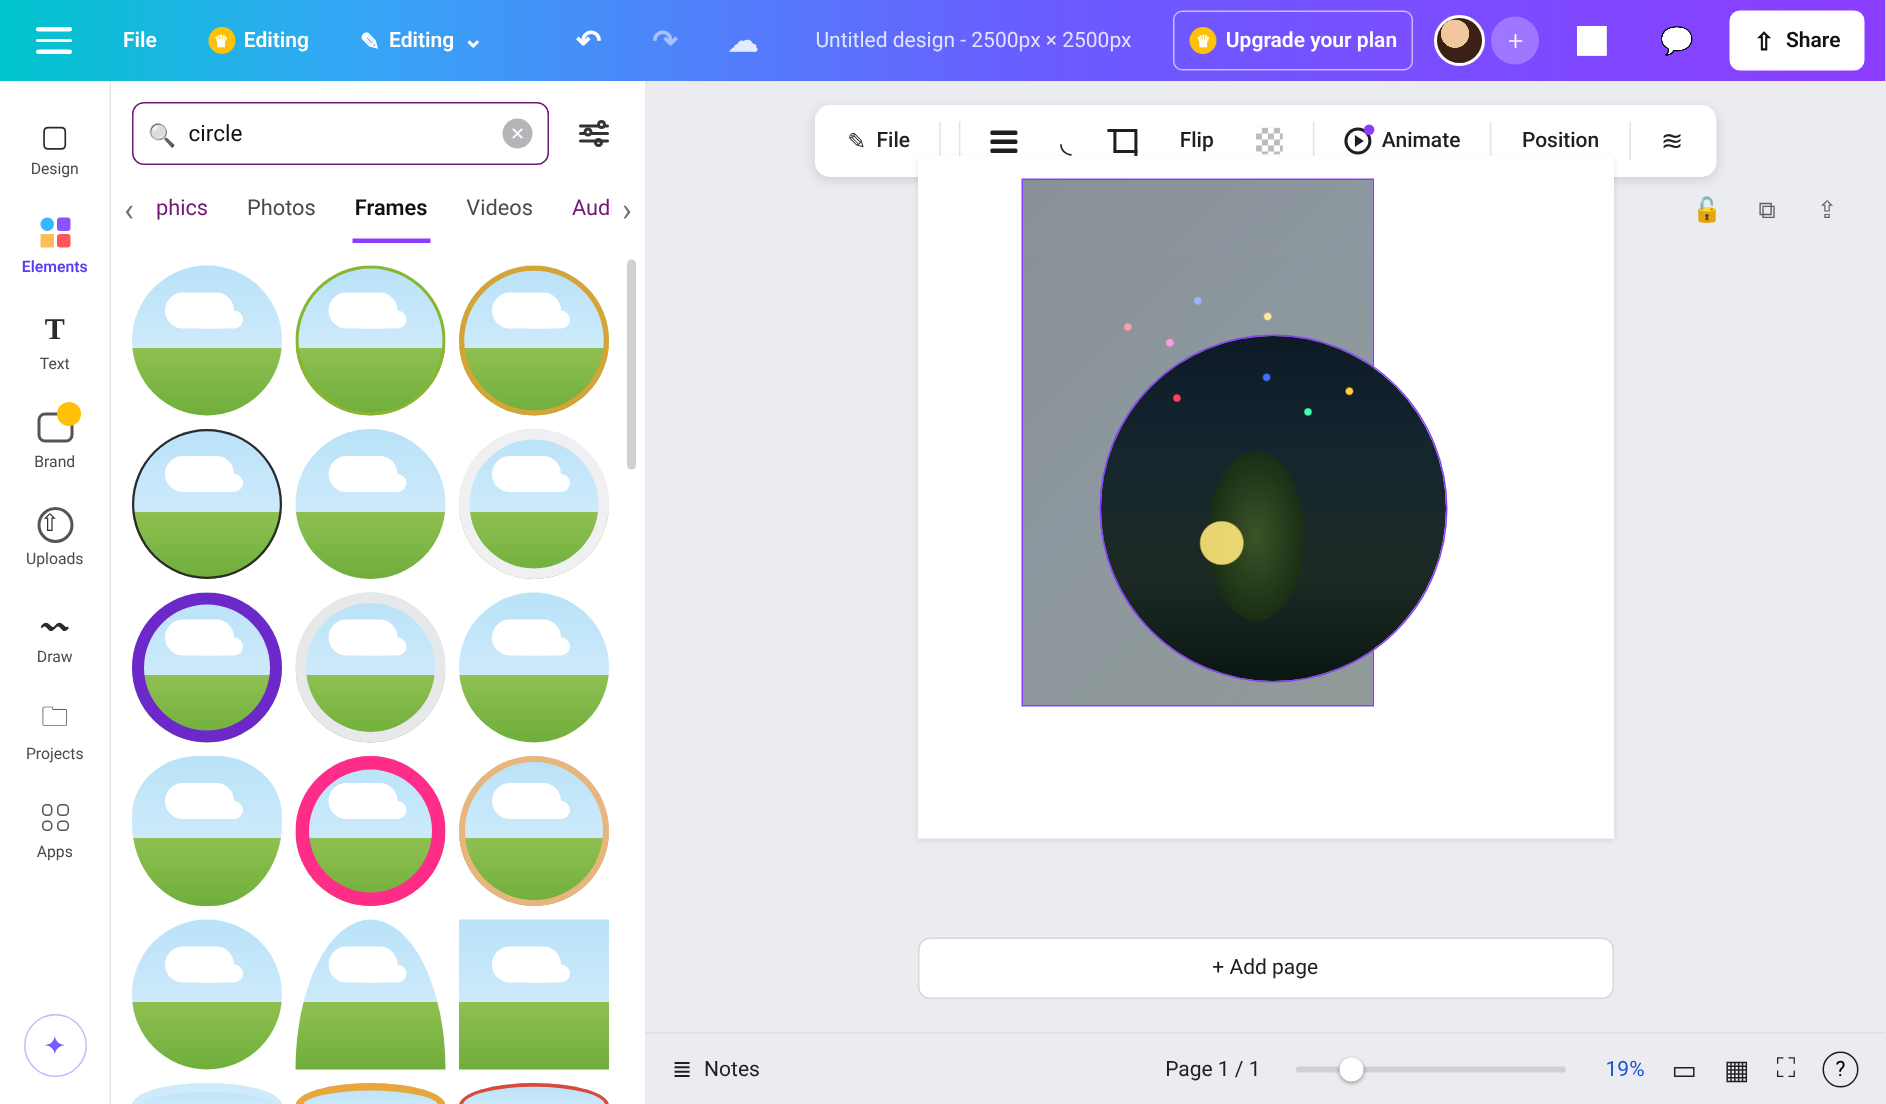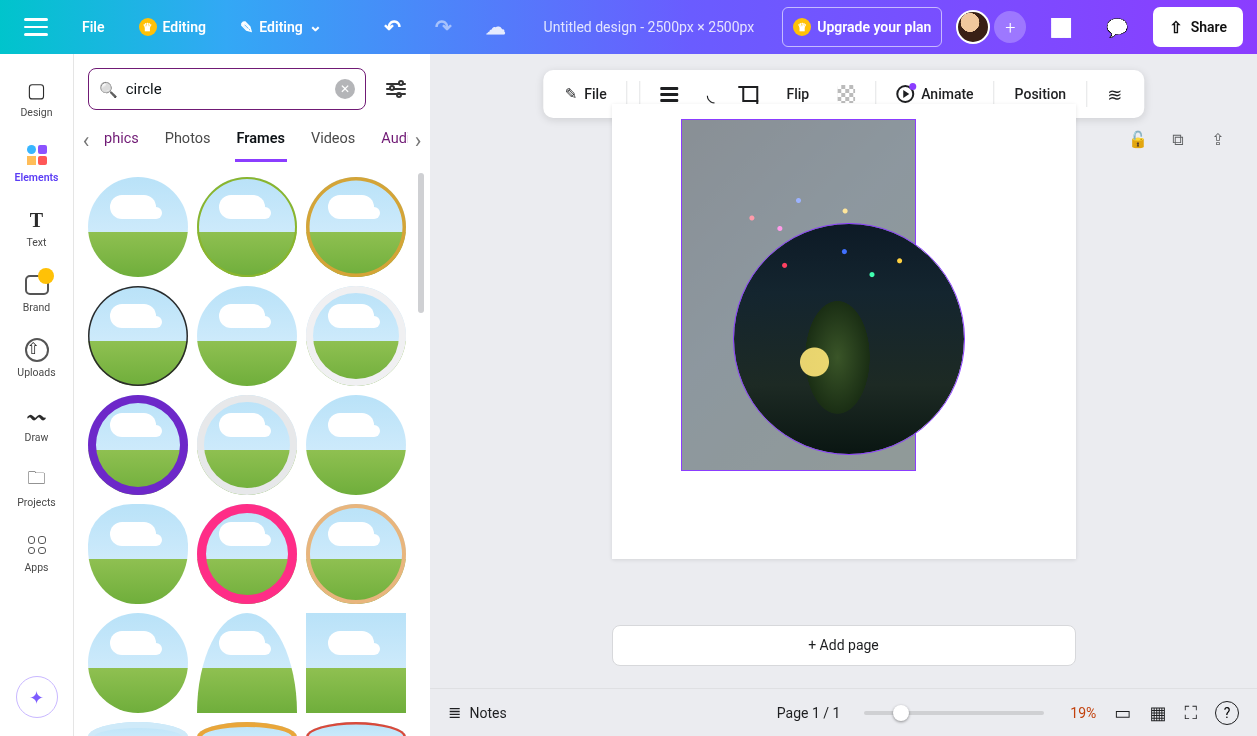--- a/index.html
+++ b/index.html
@@ -197,21 +197,21 @@
   .footer{ height:48px; border-top:1px solid #dfe0e3; background:#ebecf0;
      display:flex; align-items:center; padding:0 18px; gap:18px;}
   .notes-btn{display:flex;align-items:center;gap:8px;font-size:14px;color:#1e1f21;cursor:pointer;}
   .notes-ico::before{content:"≣";font-size:16px;}
   .footer-spacer{flex:1;}
   .page-ind{font-size:14px;color:#1e1f21;}
   .zoom-slider{ width:180px; height:4px; background:#cfd0d3; border-radius:2px; position:relative;
      cursor:pointer; margin-left:6px;}
   .zoom-thumb{ position:absolute; left:16%; top:-6px; width:16px;height:16px;border-radius:50%;
      background:#fff; box-shadow:0 1px 3px rgba(0,0,0,0.4);}
-  .zoom-pct{font-size:14px;color:#c2410c; margin-left:8px;}
+  .zoom-pct{font-size:14px;color:#1d4ed8; margin-left:8px;}
   .footer-ico{font-size:18px;color:#1e1f21;cursor:pointer;}
   .help-ico{ width:24px;height:24px;border:1.5px solid #1e1f21;border-radius:50%;
      display:flex;align-items:center;justify-content:center;font-size:14px;}
 </style>
 </head>
 <body>
 
 <div class="topbar">
   <div class="tb-btn">
     <div class="hamburger">

